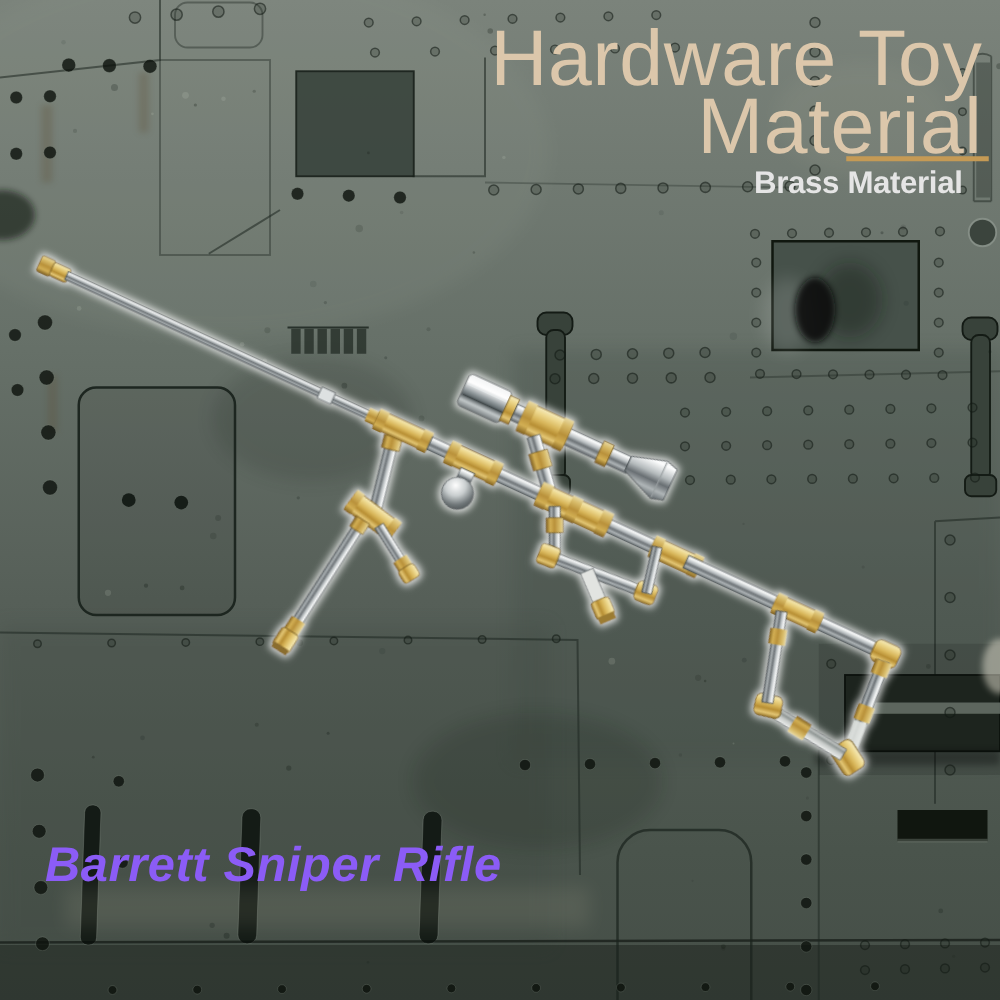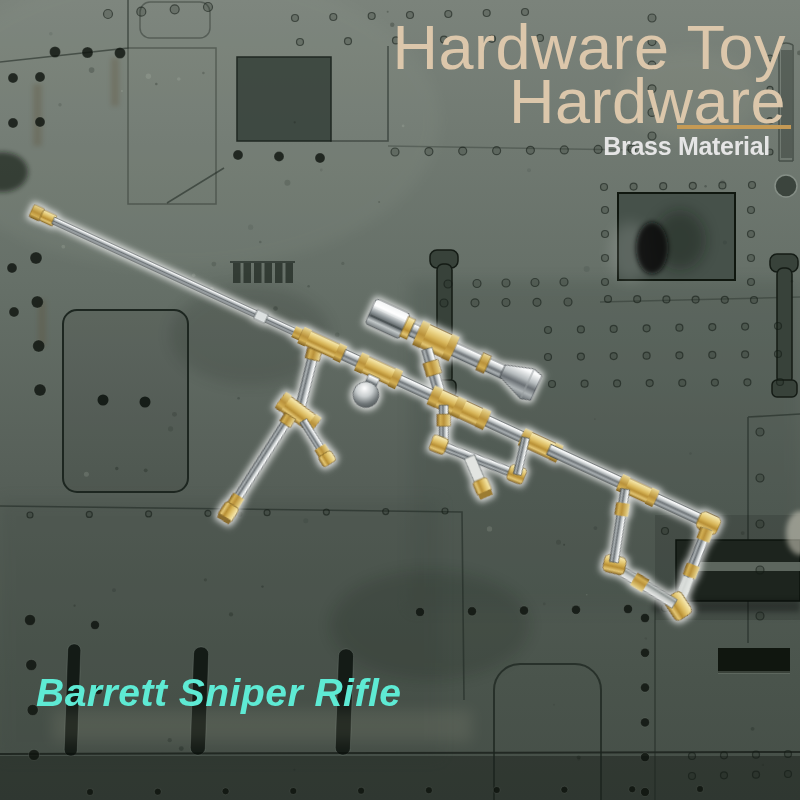--- a/index.html
+++ b/index.html
@@ -528,19 +528,19 @@
     <g transform="translate(652,4) rotate(74)">
       <rect x="0" y="-4.5" width="74" height="9" fill="url(#chrome)" stroke="#41484b" stroke-width="0.6"></rect>
       <rect x="14" y="-7" width="13" height="14" fill="url(#brassD)"></rect>
     </g>
   </g>
 </g>
 </svg>
 
 <div class="txt" id="brand" style="color: rgb(220, 199, 171);">
   <div>Hardware Toy</div>
-  <div>Hardware</div>
+  <div>Material</div>
 </div>
 <div id="divider" style="background: rgb(197, 154, 85);"></div>
 <div class="txt" id="subtitle" style="color: #e5e5e5;">Brass Material</div>
-<div class="txt" id="caption" style="color: #5eead4; font-style: italic;">Barrett Sniper Rifle</div>
+<div class="txt" id="caption" style="color: #8b5cf6; font-style: italic;">Barrett Sniper Rifle</div>
 
 </div>
 
 </body></html>

